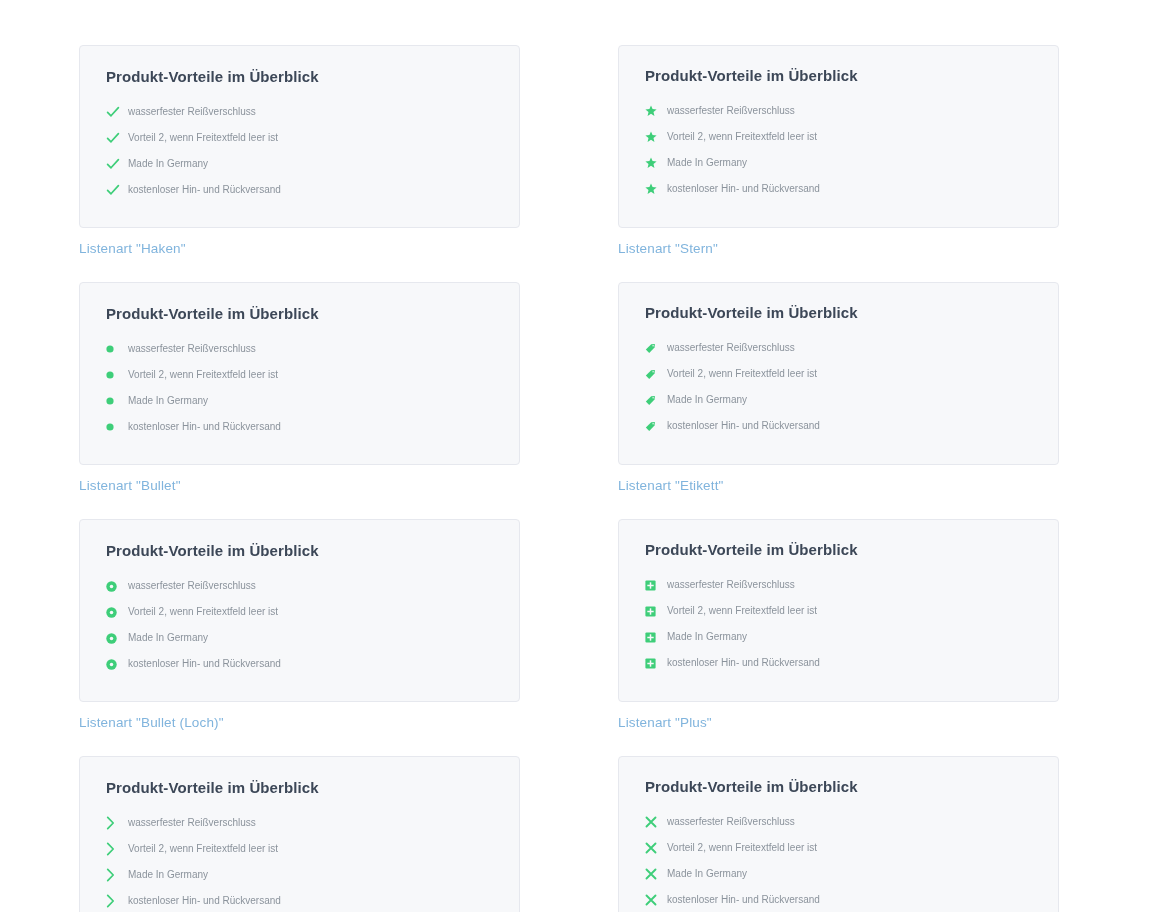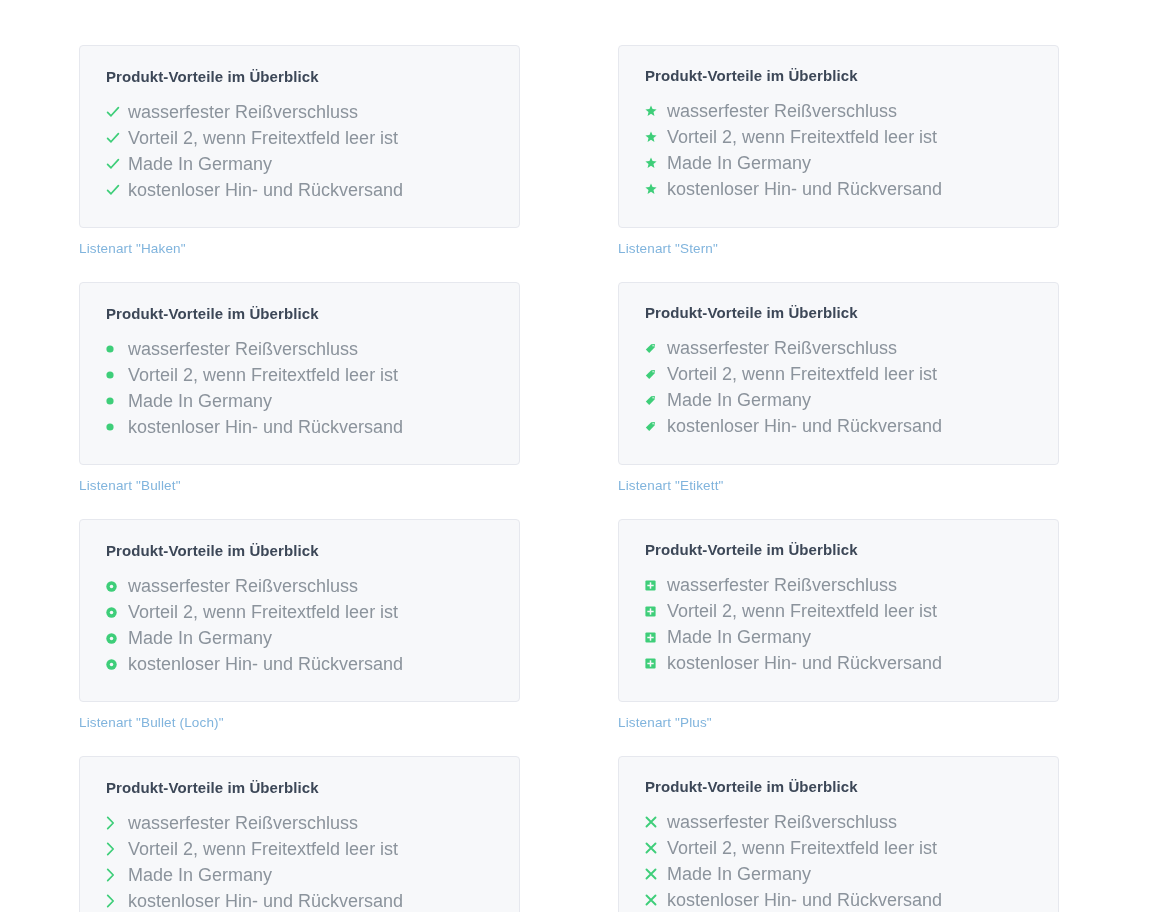--- a/index.html
+++ b/index.html
@@ -53,21 +53,21 @@
 
   .benefit-list {
     list-style: none;
     margin: 0;
     padding: 0;
   }
 
   .benefit-item {
     display: flex;
     align-items: center;
-    font-size: 18px;
+    font-size: 10px;
     color: #8b939c;
     line-height: 24px;
     padding: 1px 0;
   }
 
   .bullet-slot {
     flex: 0 0 22px;
     width: 22px;
     height: 24px;
     display: flex;

